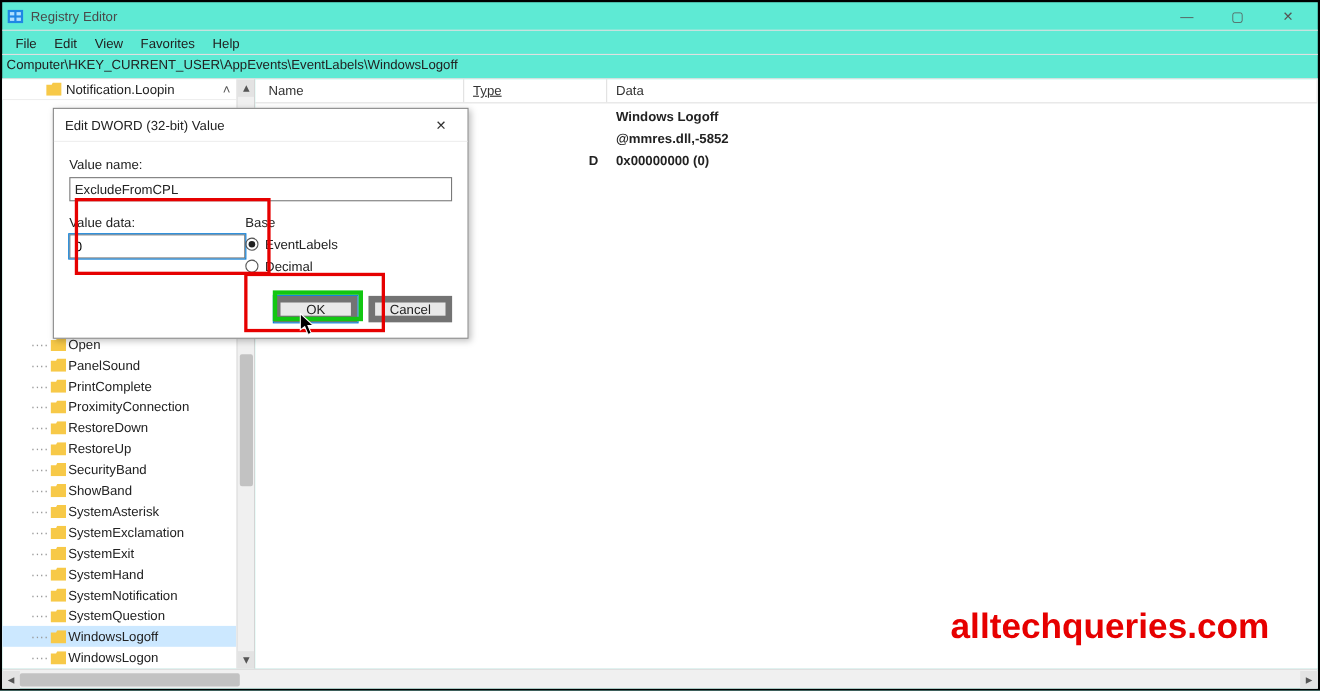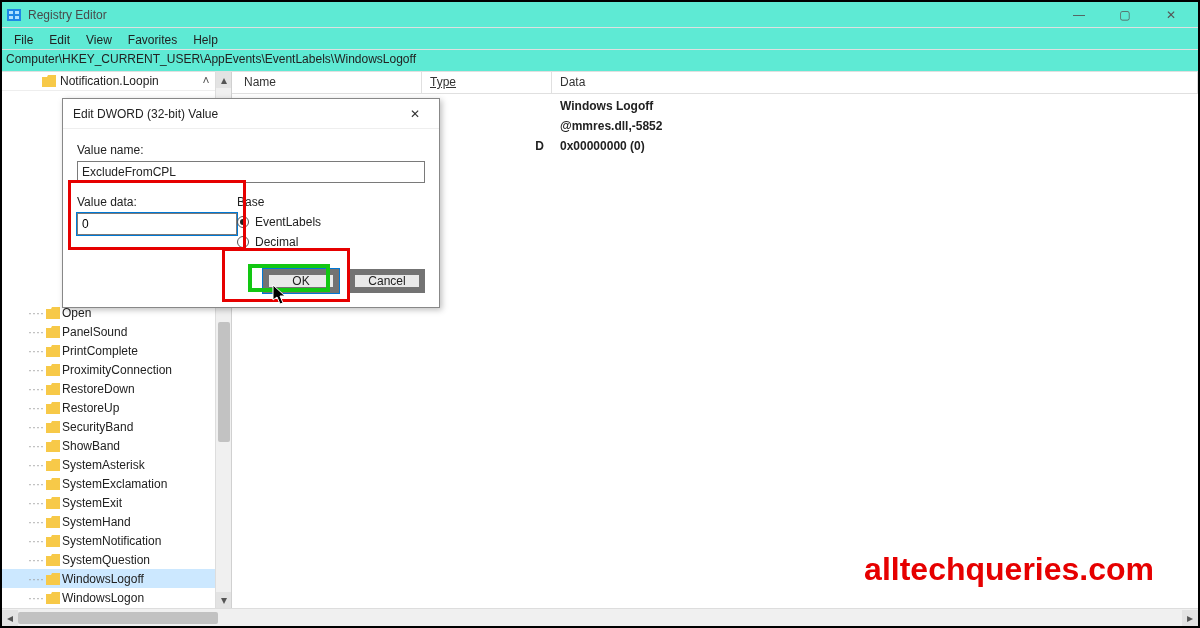--- a/index.html
+++ b/index.html
@@ -44,21 +44,21 @@
 .cell-name { width:190px; display:flex; align-items:center; gap:4px; }
 .cell-type { width:130px; }
 .cell-data { flex:1; }
 
 .hscroll { position:absolute; left:0; right:0; bottom:0; height:18px; background:#f0f0f0; border-top:1px solid #ddd; display:flex; align-items:center; }
 .hscroll .harrow { width:16px; height:16px; background:#e3e3e3; display:flex; align-items:center; justify-content:center; color:#555; }
 .hscroll .htrack { flex:1; height:16px; position:relative; }
 .hscroll .hthumb { position:absolute; top:2px; height:12px; background:#c2c2c2; border-radius:2px; }
 
 
-.dialog { position:absolute; left:60px; top:96px; width:378px; background:#fff; border:1px solid #888; box-shadow:2px 2px 6px rgba(0,0,0,.25); }
+.dialog { position:absolute; left:46px; top:96px; width:378px; background:#fff; border:1px solid #888; box-shadow:2px 2px 6px rgba(0,0,0,.25); }
 .dlg-title { display:flex; align-items:center; height:30px; padding:0 10px; border-bottom:1px solid #eee; }
 .dlg-title .t { color:#222; }
 .dlg-close { margin-left:auto; width:28px; height:24px; display:flex; align-items:center; justify-content:center; color:#333; }
 .dlg-body { padding:10px 14px 14px 14px; }
 .lbl { color:#222; margin-bottom:4px; margin-top:4px; }
 .txt { width:100%; height:22px; border:1px solid #7a7a7a; padding:2px 4px; background:#fff; color:#222; }
 .row2 { display:flex; margin-top:8px; align-items:flex-start; }
 .valuedata { width:160px; }
 .base { flex:1; }
 .radio-row { display:flex; align-items:center; gap:6px; margin-top:6px; color:#222; }

